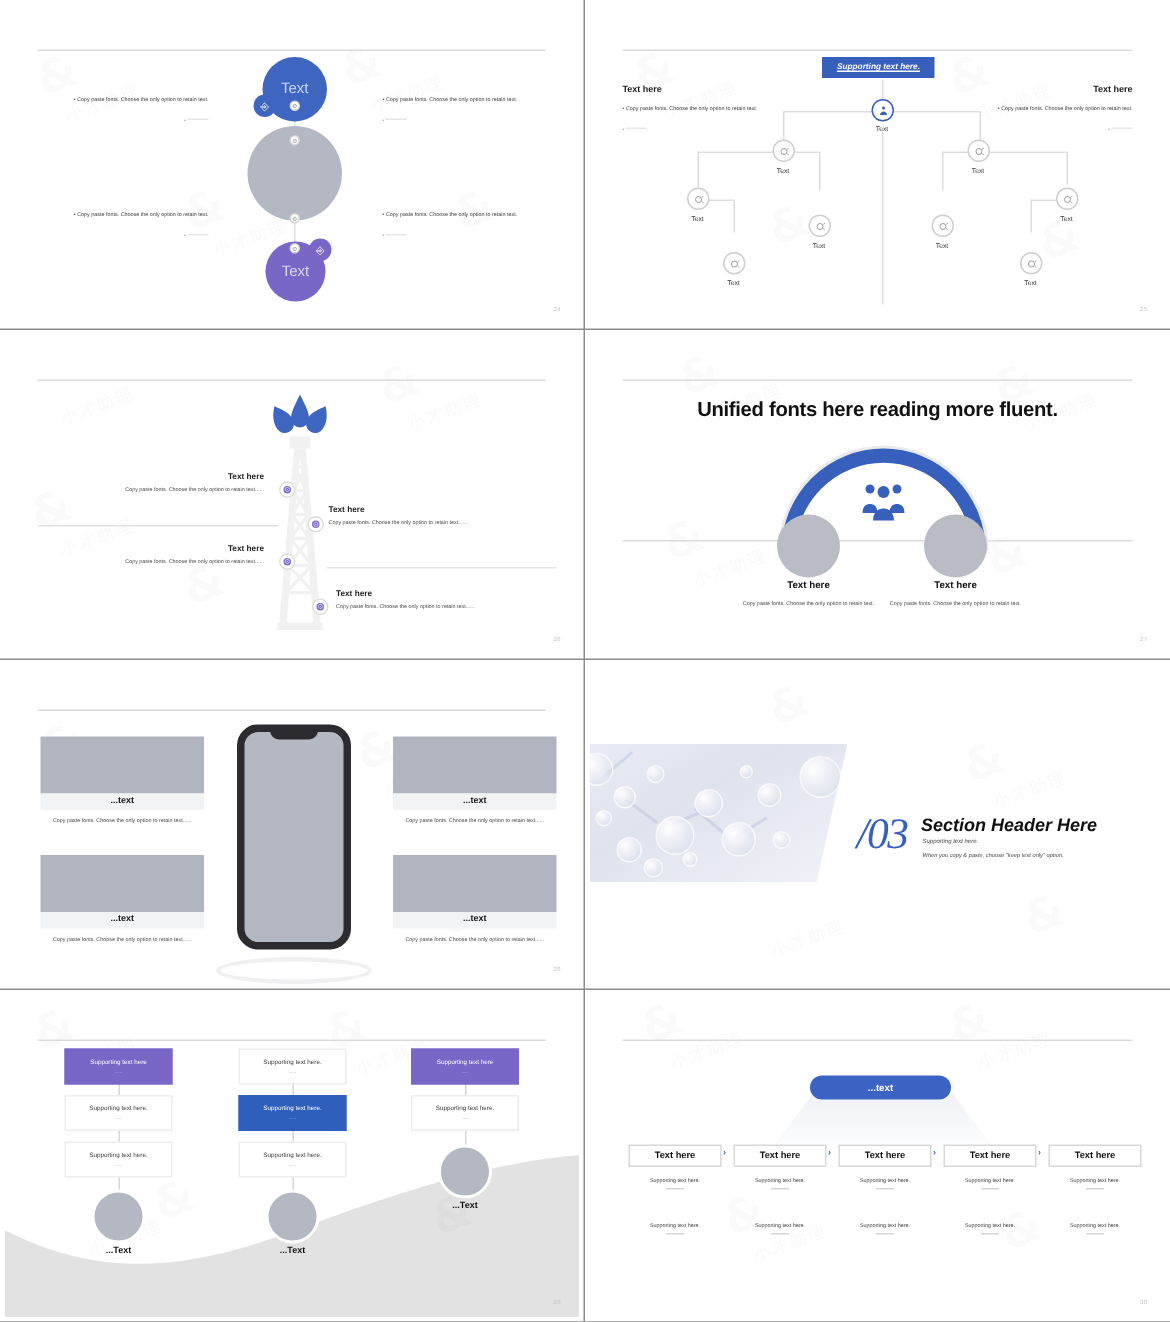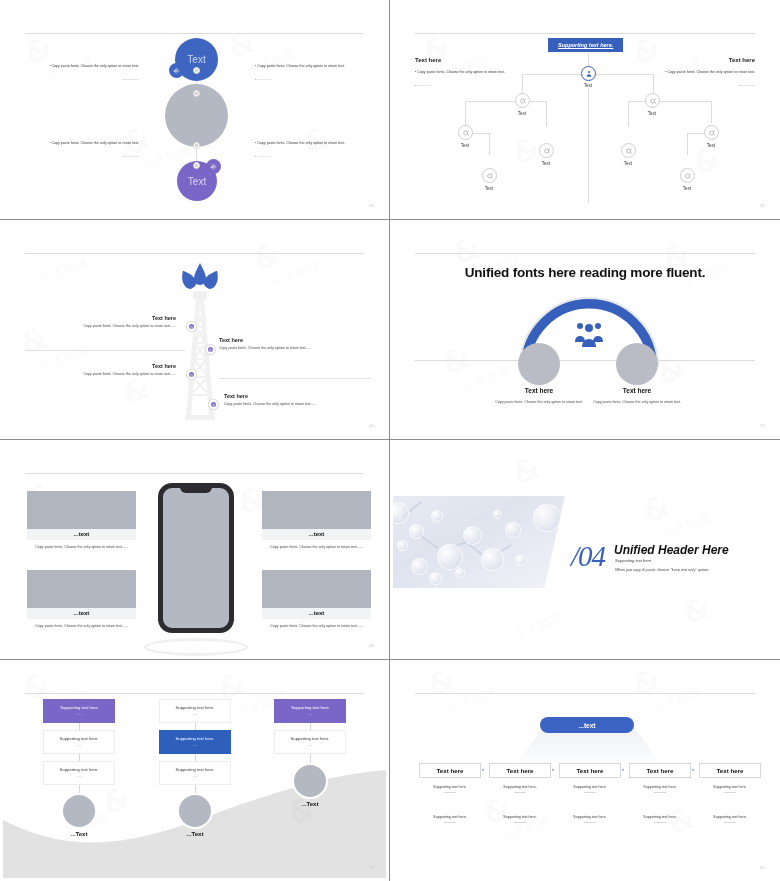--- a/index.html
+++ b/index.html
@@ -542,22 +542,22 @@
         <div class="bub" style="left:112px;top:26px;width:16px;height:16px;"></div>
         <div class="bub" style="left:18px;top:62px;width:17px;height:17px;"></div>
         <div class="bub" style="left:4px;top:44px;width:11px;height:11px;"></div>
         <div class="bub" style="left:36px;top:76px;width:13px;height:13px;"></div>
         <div class="bub" style="left:62px;top:72px;width:10px;height:10px;"></div>
         <div class="bub" style="left:100px;top:14px;width:9px;height:9px;"></div>
         <div class="bub" style="left:122px;top:58px;width:12px;height:12px;"></div>
         <div class="bub" style="left:140px;top:8px;width:28px;height:28px;"></div>
       </div>
 
-      <div class="secnum" style="left:178px;top:97px;">/04</div>
-      <div class="sechead" style="left:221px;top:100px;">Unified Header Here</div>
+      <div class="secnum" style="left:178px;top:97px;">/03</div>
+      <div class="sechead" style="left:221px;top:100px;">Section Header Here</div>
       <div class="secsub" style="left:222px;top:115px;">Supporting text here.</div>
       <div class="secsub2" style="left:222px;top:125px;">When you copy &amp; paste, choose "keep text only" option.</div>
 
       <div class="pageno"></div>
     </div>
   </div>
 
   <div class="slide">
     <div class="inner">
       <svg class="wave" viewBox="0 0 384 110" preserveAspectRatio="none">

